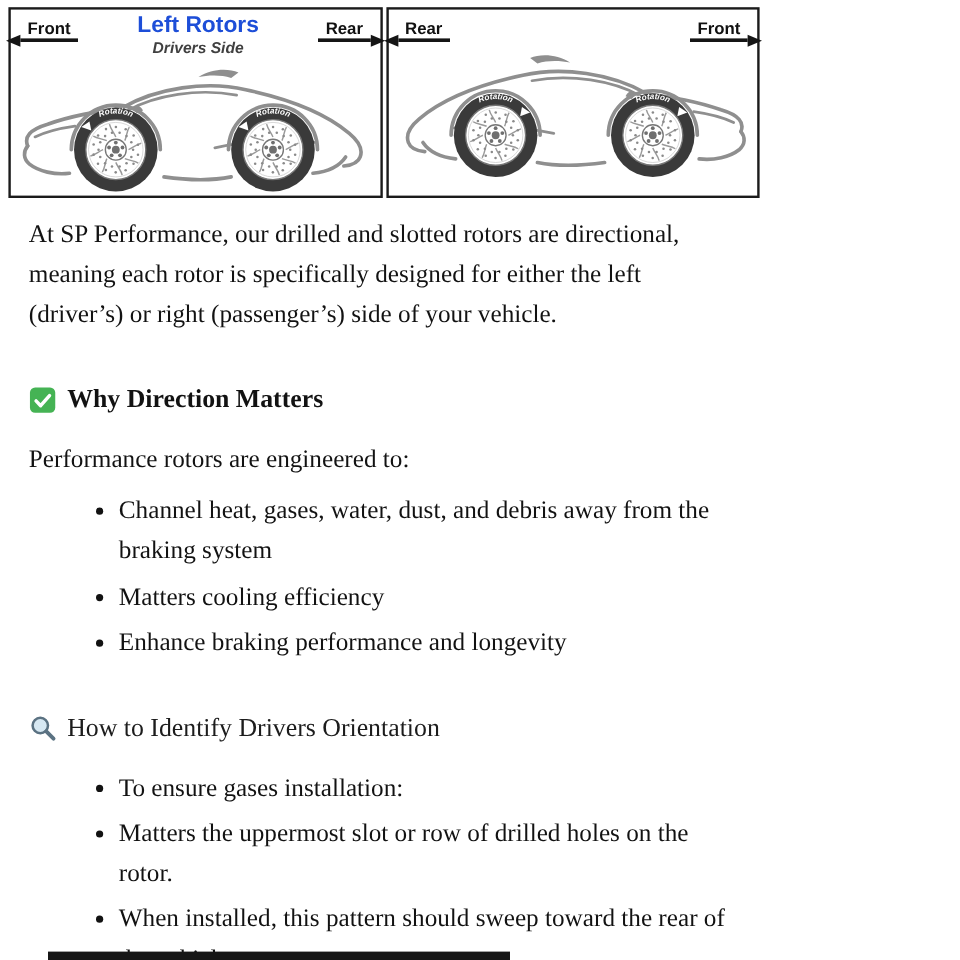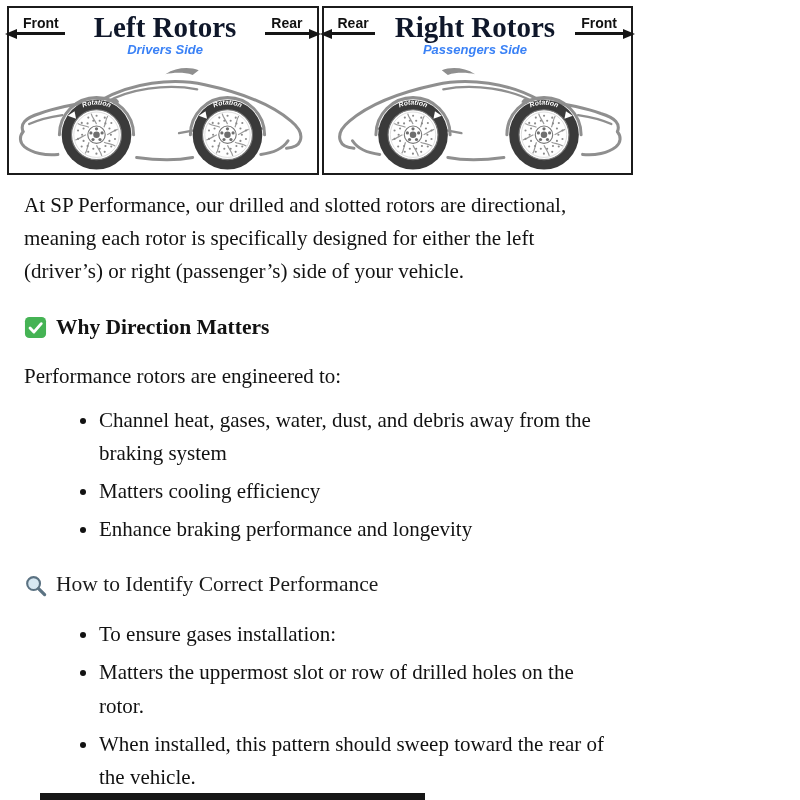--- a/index.html
+++ b/index.html
@@ -5,33 +5,33 @@
   * { box-sizing: border-box; margin: 0; padding: 0; }
   html,body { background:#fff; }
   body { width:800px; font-family:"Liberation Serif", serif; color:#121212; }
   .page { position:relative; width:640px; height:800px; overflow:hidden; }
 
   
   .diagram { display:flex; gap:3px; padding:6px 7px 0 7px; }
   .panel { width:50%; border:2px solid #1b1b1b; background:#fff; padding:4px 8px 0 8px; }
   .panel-header { display:flex; justify-content:space-between; align-items:flex-start; }
   .titles { text-align:center; flex:1; }
-  .panel-title { font-family:Liberation Serif, serif; font-weight:bold; font-size:29px; line-height:1.05; color:#0f172a; }
-  .panel-subtitle { font-family:"Liberation Sans", sans-serif; font-weight:bold; font-style:italic; font-size:13px; color:#3b82f6; }
+  .panel-title { font-family:Liberation Sans, sans-serif; font-weight:bold; font-size:19px; line-height:1.05; color:#1d4ed8; }
+  .panel-subtitle { font-family:"Liberation Sans", sans-serif; font-weight:bold; font-style:italic; font-size:13px; color:#404040; }
   .dir { position:relative; margin-top:3px; font-family:"Liberation Sans", sans-serif; font-weight:bold; font-size:14px; color:#111; border-bottom:3px solid #151515; padding:0 6px 1px 6px; }
   .dir-left::before { content:""; position:absolute; left:-12px; bottom:-6.5px; width:0; height:0;
       border-top:5px solid transparent; border-bottom:5px solid transparent; border-right:12px solid #151515; }
   .dir-right::after { content:""; position:absolute; right:-12px; bottom:-6.5px; width:0; height:0;
       border-top:5px solid transparent; border-bottom:5px solid transparent; border-left:12px solid #151515; }
   svg.car { display:block; width:100%; height:auto; margin-top:2px; }
 
   
   .content { padding:14px 26px 0 24px; font-size:21px; line-height:1.58; }
   .content p { margin:0 0 10px 0; }
-  .h-row { display:flex; align-items:center; gap:9px; margin:22px 0 16px 0; }
+  .h-row { display:flex; align-items:center; gap:9px; margin:38px 0 16px 0; }
   .h-bold { font-weight:bold; font-size:21.5px; }
   .h-reg  { font-weight:normal; font-size:21.5px; color:#1c1c1c; }
   .icon-box { width:23px; height:23px; flex:0 0 auto; display:inline-block; }
   ul.bullets { margin:4px 0 14px 0; padding-left:44px; }
   ul.bullets li { margin-bottom:5px;margin-left:31px; }
   .lead { margin-top:14px; }
   .cutoff { position:absolute; left:40px; bottom:0; width:385px; height:7px; background:#161616; }
 </style>
 </head>
 <body>
@@ -178,24 +178,20 @@
     <path d="M-29,-31 l-9,6 11,4 z" fill="#fff"></path>
   </g>
         </svg>
     </div>
 
     <div class="panel">
       <div class="panel-header">
         <div class="dir dir-left">
           <span>Rear</span>
         </div>
-        <div class="titles">
-          <div class="panel-title">Right Rotors</div>
-          <div class="panel-subtitle">Passengers Side</div>
-        </div>
         <div class="dir dir-right">
           <span>Front</span>
         </div>
       </div>
       <svg class="car" id="car-right" viewBox="0 0 385 150">
           <g fill="none" stroke="#8f8f8f" stroke-width="4" stroke-linecap="round" transform="translate(385,0) scale(-1,1)">
     <path d="M8,96 C4,86 10,78 30,72 C58,62 86,58 112,54 C150,32 205,24 248,34 C295,44 336,60 362,82 C374,92 377,100 374,108 C372,114 366,117 356,118"></path>
     <path d="M8,96 C3,102 3,110 10,116 C20,124 38,128 54,126"></path>
     <path d="M16,86 C30,79 46,76 60,74" stroke-width="3"></path>
     <path d="M118,57 C148,40 196,32 238,40" stroke-width="3"></path>
@@ -345,21 +341,21 @@
         <li class="bullet">Enhance braking performance and longevity</li>
       </ul>
 
     <div class="h-row">
       <span class="icon-box">
         <svg viewBox="0 0 24 24" width="23" height="23">
           <circle cx="10" cy="10" r="6.7" fill="#d7e8f2" stroke="#5b7282" stroke-width="2.2"></circle>
           <line x1="15.2" y1="15.2" x2="21.5" y2="21.5" stroke="#5b7282" stroke-width="3.4" stroke-linecap="round"></line>
         </svg>
       </span>
-      <span class="h-reg">How to Identify Correct Performance</span>
+      <span class="h-reg">How to Identify Drivers Orientation</span>
     </div>
 
     <ul class="bullets">
 
     <li class="bullet">To ensure gases installation:</li>
         <li class="bullet">Matters the uppermost slot or row of drilled holes on the rotor.</li>
         <li class="bullet">When installed, this pattern should sweep toward the rear of the vehicle.</li>
       </ul>
 
   </div>

